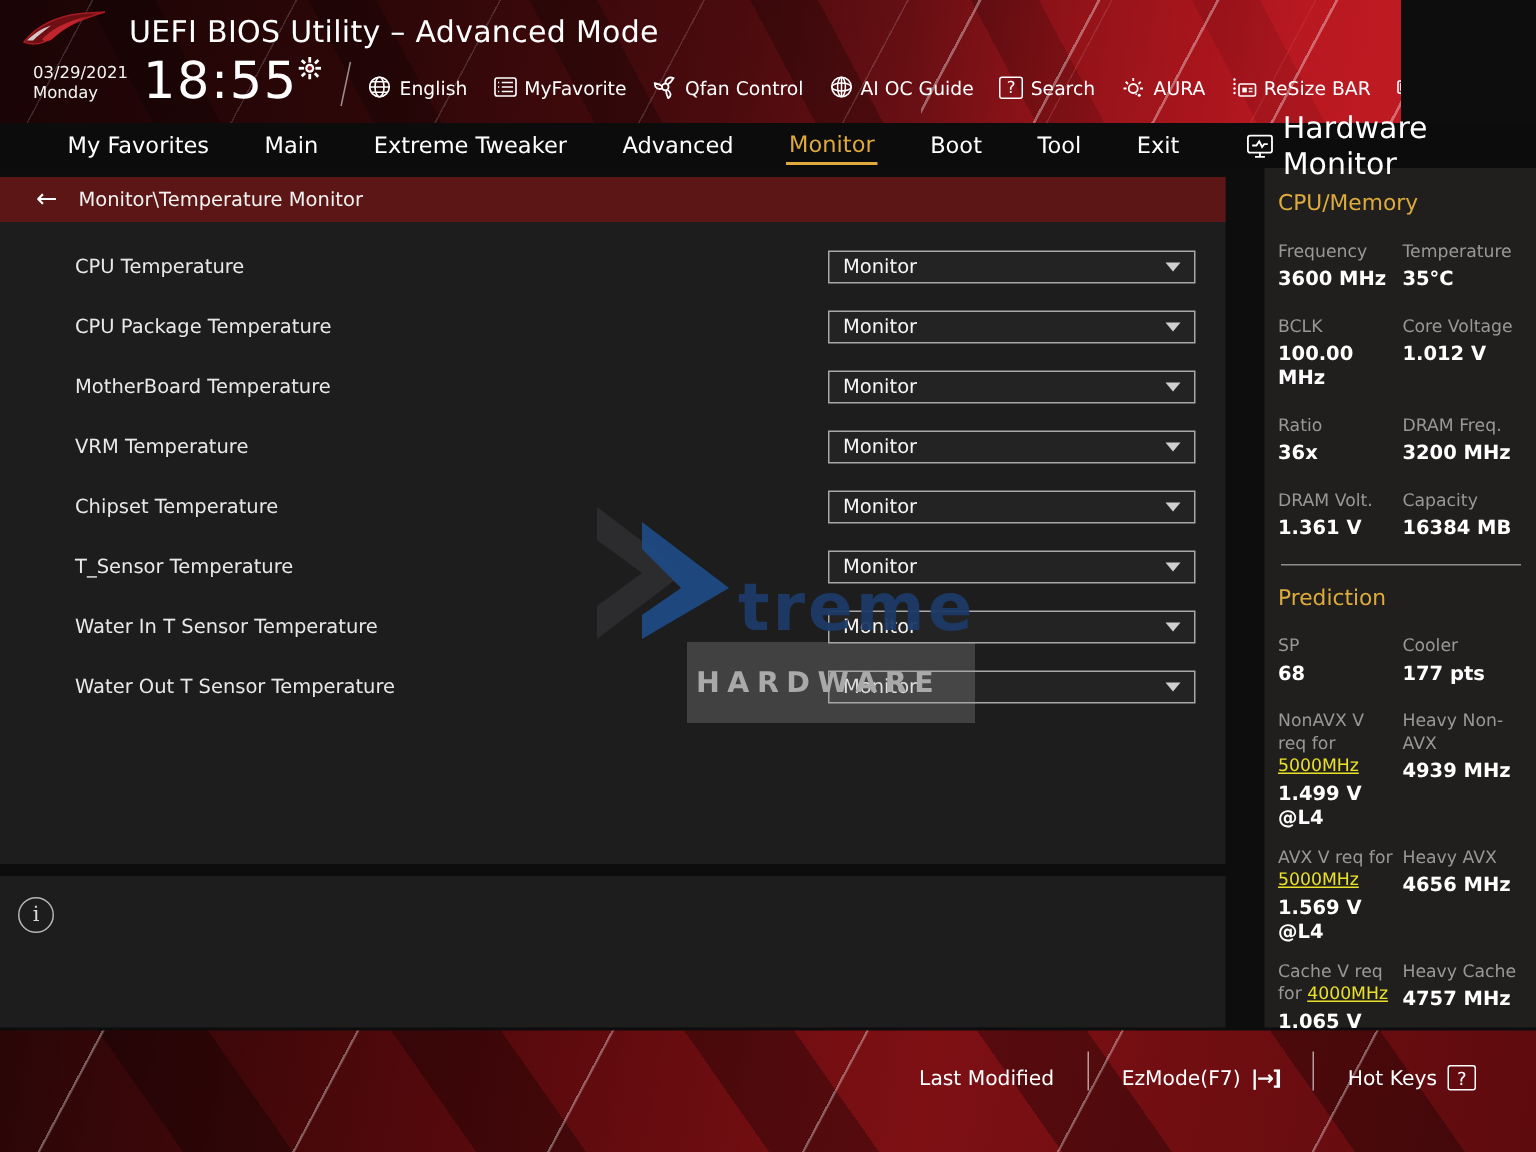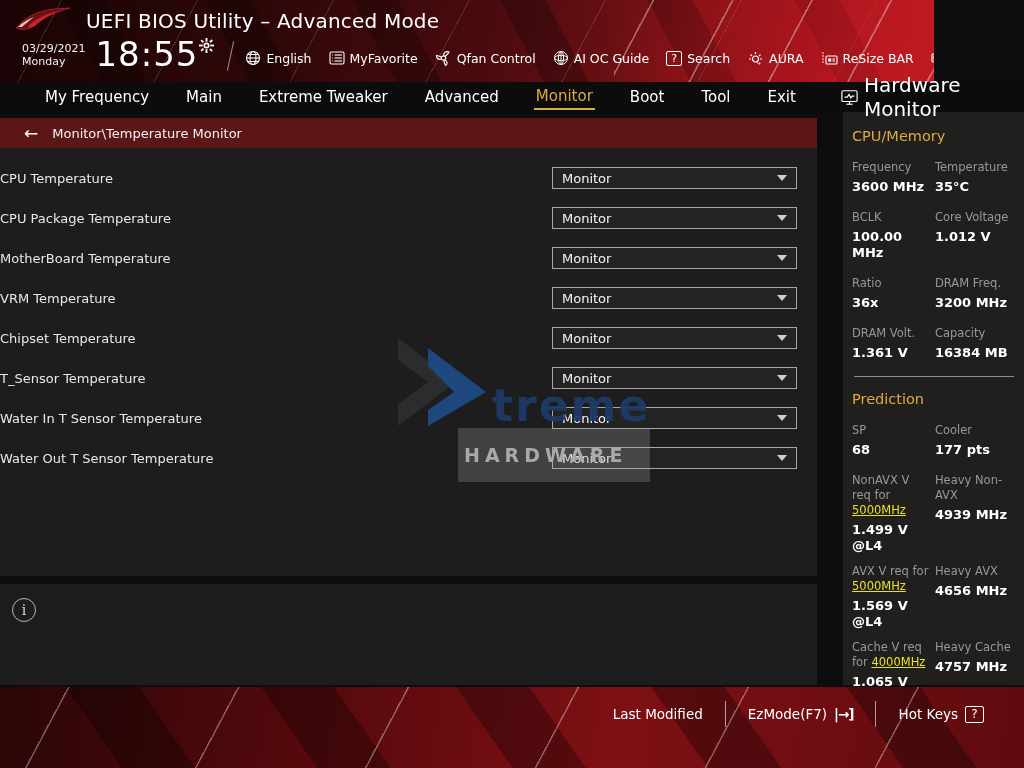--- a/index.html
+++ b/index.html
@@ -55,21 +55,21 @@
 
   
   .main-panel { position:absolute; top:118px; left:0; width:817px; height:458px; background:#1d1d1d; z-index:1; }
   .breadcrumb {
     height:30px; background:#5c1616; display:flex; align-items:center;
     padding-left:24px; font-size:13px; color:#f2f2f2;
   }
   .back-arrow { font-size:17px; margin-right:14px; cursor:pointer; color:#fff; }
   .settings { padding-top:10px; }
   .setting-row { position:relative; height:40px; display:flex; align-items:center; }
-  .setting-label { font-size:13px; color:#e8e8e8; }
+  .setting-label { margin-left:50px; font-size:13px; color:#e8e8e8; }
   .dropdown {
     position:absolute; left:552px; width:245px; height:22px;
     background:#232323; border:1px solid #a8a8a8;
     display:flex; align-items:center; justify-content:space-between;
     padding:0 9px; font-size:13px; color:#f5f5f5; cursor:pointer; z-index:3;
   }
   .caret { width:0; height:0; border-left:5px solid transparent; border-right:5px solid transparent; border-top:6px solid #cfcfcf; }
 
   
   .info-panel { position:absolute; top:584px; left:0; width:817px; height:101px; background:#1d1d1d; z-index:1; }
@@ -103,21 +103,21 @@
 
   
   .footer {
     position:absolute; top:687px; left:0; width:1024px; height:81px;
     background:
       repeating-linear-gradient(118deg, transparent 0 60px, rgba(255,255,255,.35) 60px 61px, transparent 62px 150px),
       repeating-linear-gradient(55deg, transparent 0 100px, rgba(0,0,0,.3) 100px 160px),
       linear-gradient(100deg,#2a0607 0%,#55090c 30%,#7e1014 60%,#5e0b0e 100%);
     overflow:hidden; z-index:4;
   }
-  .footer-actions { position:absolute; top:14px; right:18px; display:flex; align-items:center; gap:0; }
+  .footer-actions { position:absolute; top:14px; right:18px; display:flex; align-items:flex-end; gap:0; }
   .footer-btn { display:flex; align-items:center; gap:7px; font-size:13.5px; color:#fff; cursor:pointer; padding:0 22px; white-space:nowrap; }
   .fsep { width:1px; height:26px; background:rgba(255,255,255,.6); }
   .ez-icon { font-size:13.5px; letter-spacing:-1px; font-weight:bold; }
   .hk-box { display:inline-flex; align-items:center; justify-content:center; width:19px; height:17px; border:1px solid #fff; border-radius:2px; font-size:12px; }
   .version { position:absolute; top:54px; width:100%; text-align:center; font-size:13px; color:#f0f0f0; }
 </style>
 </head>
 <body>
 
 <div class="header">
@@ -238,21 +238,21 @@
             <rect x="11" y="5" width="2.6" height="4"></rect>
         </svg>
         <span>MemTest86</span>
       </div>
     </div>
   </div>
 </div>
 
 <div class="tabbar">
   <div class="tabs">
-    <div class="tab">My Frequency</div>
+    <div class="tab">My Favorites</div>
     <div class="tab">Main</div>
     <div class="tab">Extreme Tweaker</div>
     <div class="tab">Advanced</div>
     <div class="tab active">Monitor</div>
     <div class="tab">Boot</div>
     <div class="tab">Tool</div>
     <div class="tab">Exit</div>
   </div>
   <div class="hw-title">
     <svg width="19" height="17" viewBox="0 0 19 17" fill="none" stroke="#fff" stroke-width="1.3">

